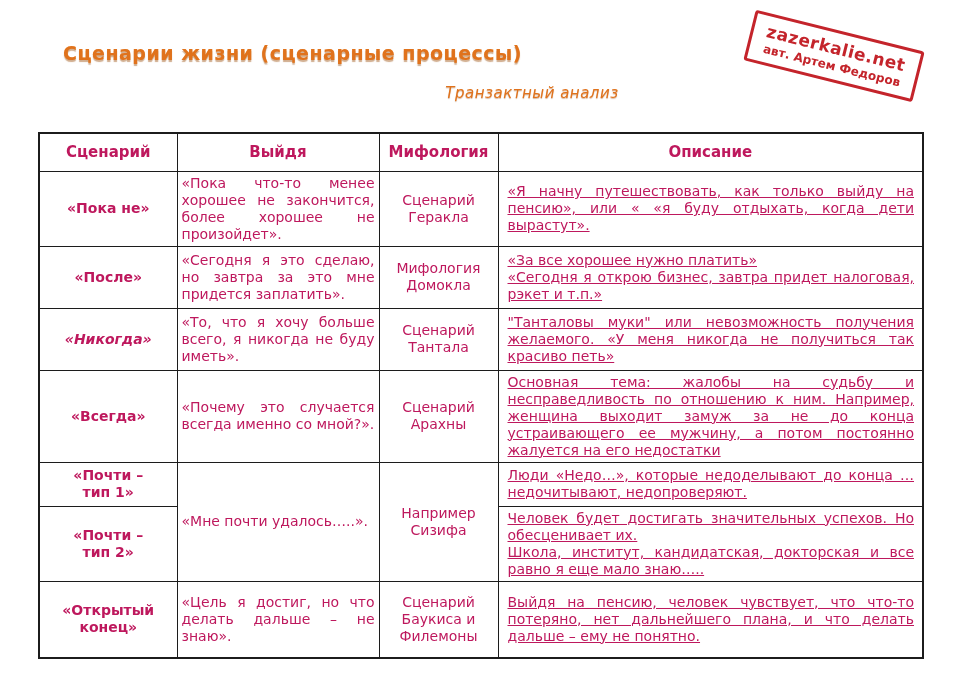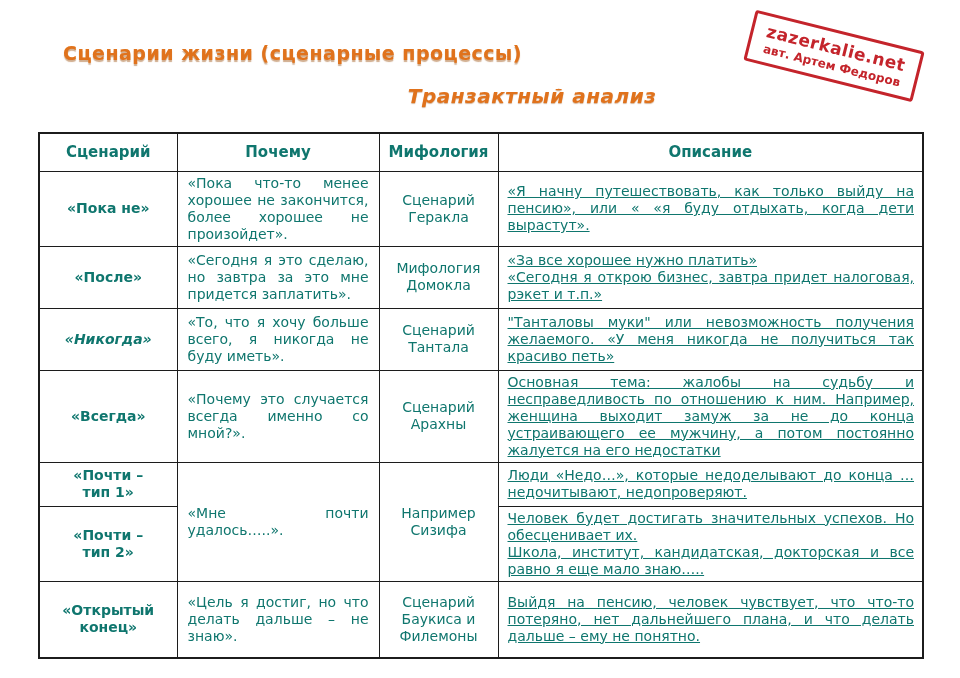--- a/index.html
+++ b/index.html
@@ -24,22 +24,22 @@
     letter-spacing: 0.5px;
     text-shadow: 0 1.5px 1px rgba(150, 70, 0, 0.45), 0 -0.5px 0 rgba(255, 210, 160, 0.8);
     white-space: nowrap;
   }
   .sub-title {
     position: absolute;
     left: 357px;
     top: 84px;
     width: 350px;
     text-align: center;
-    font-size: 20px;
-    font-weight: bold;
+    font-size: 15px;
+    font-weight: normal;
     font-style: italic;
     color: #e0721c;
     letter-spacing: 0.5px;
     text-shadow: 0 1px 1px rgba(150, 70, 0, 0.4);
     white-space: nowrap;
   }
 
   
   .stamp {
     position: absolute;
@@ -71,21 +71,21 @@
   table.scenarios {
     position: absolute;
     left: 38px;
     top: 132px;
     width: 884px;
     border-collapse: collapse;
     table-layout: fixed;
     border: 2px solid #1c1c1c;
     font-size: 14px;
     line-height: 17px;
-    color: #0f766e;
+    color: #be185d;
   }
   table.scenarios th,
   table.scenarios td {
     border: 1.5px solid #1c1c1c;
     vertical-align: middle;
     overflow: hidden;
   }
   table.scenarios th {
     font-size: 15px;
     font-weight: bold;
@@ -94,21 +94,21 @@
   }
   td.c-scen {
     font-weight: bold;
     text-align: center;
     padding: 3px 12px;
     white-space: pre-line;
   }
   td.c-scen.italic { font-style: italic; }
   td.c-motto {
     text-align: justify;
-    padding: 3px 10px;
+    padding: 3px 4px;
     white-space: pre-line;
   }
   td.c-myth {
     text-align: center;
     padding: 12px 4px;
   }
   td.c-desc {
     text-align: justify;
     padding: 3px 8px 3px 9px;
     white-space: pre-line;
@@ -139,21 +139,21 @@
   <table class="scenarios">
     <colgroup>
       <col style="width:138px">
       <col style="width:202px">
       <col style="width:119px">
       <col style="width:425px">
     </colgroup>
     <thead>
       <tr class="hrow">
         <th>Сценарий</th>
-        <th>Почему</th>
+        <th>Выйдя</th>
         <th>Мифология</th>
         <th>Описание</th>
       </tr>
     </thead>
     <tbody>
       <tr class="r0">
         <td class="c-scen">«Пока не»</td>
         <td class="c-motto">«Пока что-то менее хорошее не закончится, более хорошее не произойдет».</td>
         <td class="c-myth">Сценарий Геракла</td>
         <td class="c-desc">«Я начну путешествовать, как только выйду на пенсию», или « «я буду отдыхать, когда дети вырастут».</td>

